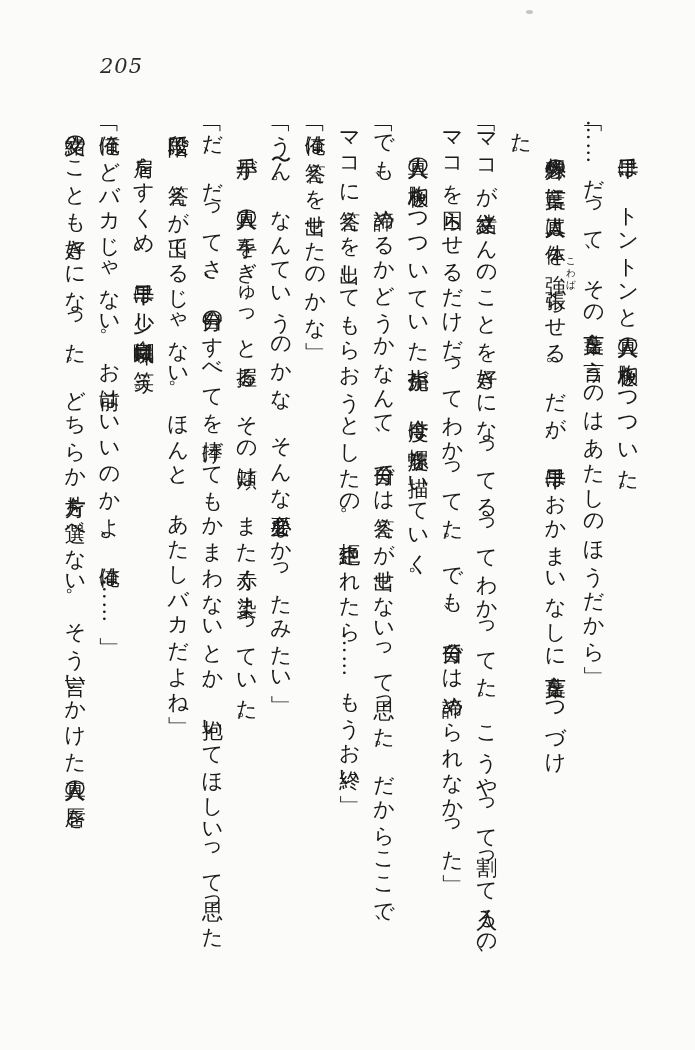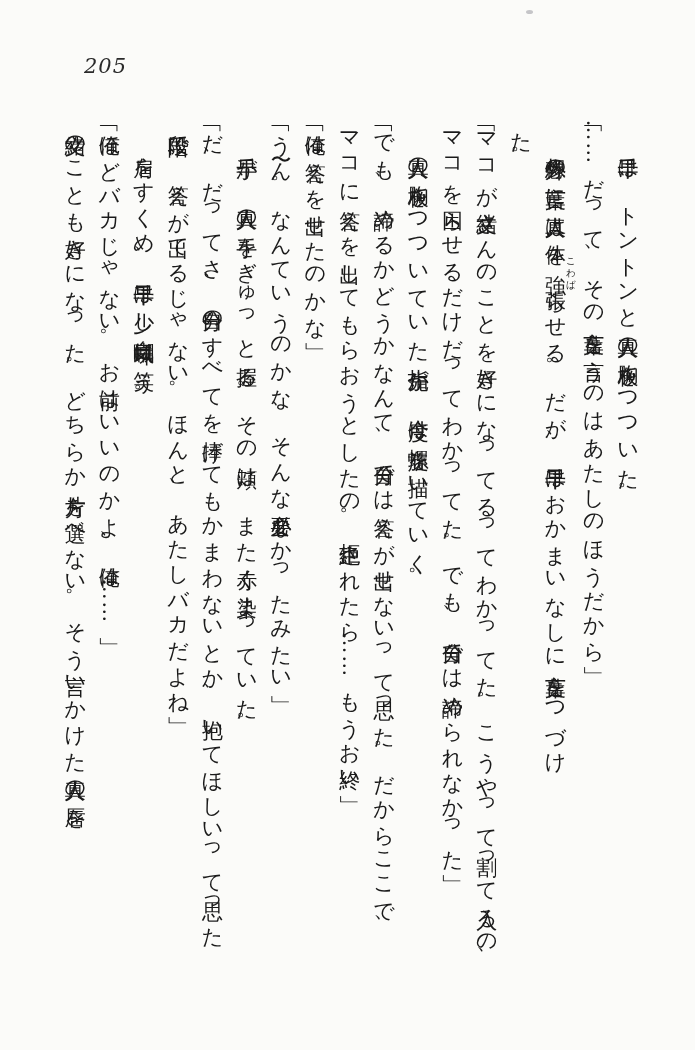--- a/index.html
+++ b/index.html
@@ -14,21 +14,21 @@
     position: relative;
     width: 695px;
     height: 1050px;
     background: #fbfbf9;
     font-family: "DejaVu Serif", "Liberation Serif", serif;
     color: #1a1a1a;
   }
   .page-number {
     position: absolute;
     top: 54px;
-    left: 84px;
+    left: 100px;
     font-size: 21px;
     font-style: italic;
     letter-spacing: 1px;
     color: #2a2a2a;
   }
   .scan-artifact {
     position: absolute;
     top: 10px;
     left: 526px;
     width: 7px;

